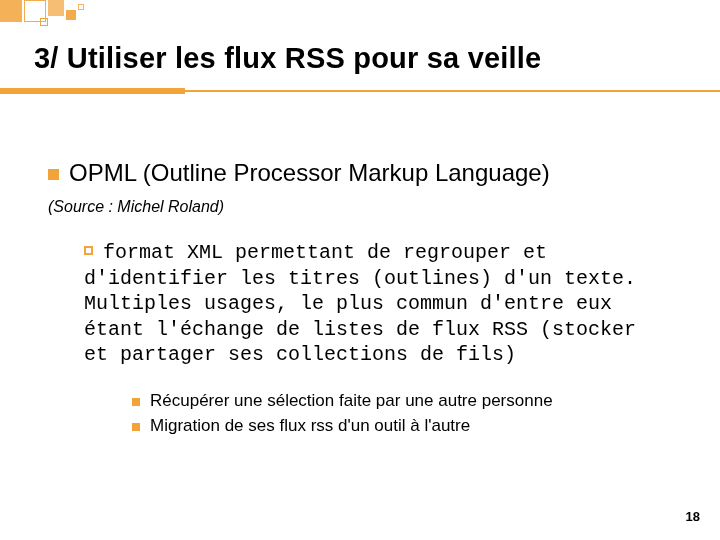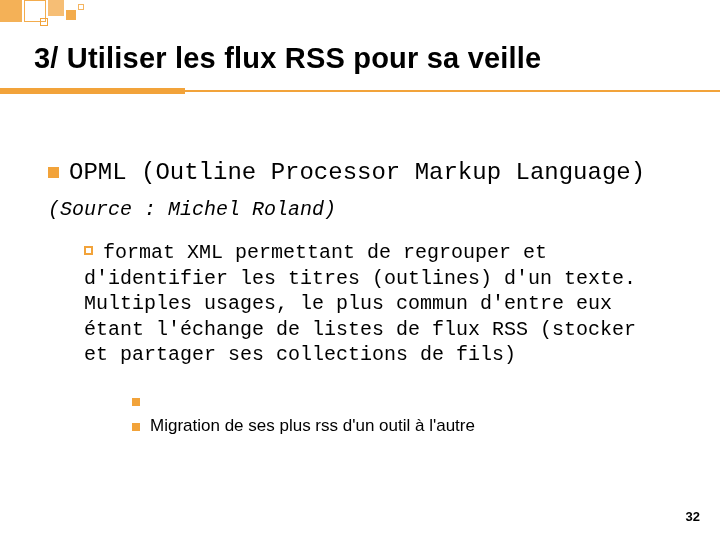--- a/index.html
+++ b/index.html
@@ -17,24 +17,24 @@
   .rule { position: absolute; left: 0; right: 0; top: 90px; height: 2px; }
   .rule .thick { position: absolute; left: 0; width: 185px; height: 6px; top: -2px; background: #f2a33a; }
   .rule .thin  { position: absolute; left: 0; right: 0; height: 1.5px; top: 0; background: #f2a33a; }
 
   .title { position: absolute; left: 34px; top: 42px; font-size: 29px; font-weight: bold; letter-spacing: 0.2px; }
 
   .bullet-sq { display: inline-block; width: 11px; height: 11px; background: #f2a33a; margin-right: 10px; vertical-align: baseline; position: relative; top: -1px; }
   .bullet-sq.small { width: 9px; height: 9px; background: transparent; border: 2px solid #f2a33a; top: 0; }
   .bullet-sq.smaller { width: 8px; height: 8px; background: #f2a33a; top: 0; }
 
-  .level1 { position: absolute; left: 48px; top: 158px; right: 40px; font-family: Liberation Mono, monospace; }
+  .level1 { position: absolute; left: 48px; top: 158px; right: 40px; }
   .level1 .heading { font-size: 24px; line-height: 1.25; }
 
-  .source { font-style: italic; font-size: 20px; margin-top: 10px; margin-left: 0; }
+  .source { font-style: italic; font-size: 16px; margin-top: 10px; margin-left: 0; }
 
   .level2 { position: absolute; left: 84px; top: 240px; right: 48px; }
   .level2 .body { font-size: 20px; line-height: 1.28; font-family: Liberation Mono, monospace; }
   .level2 .lead-bullet { float: left; margin-top: 6px; }
   .level2 .body-text { display: block; }
 
   .level3 { position: absolute; left: 132px; top: 390px; right: 48px; }
   .level3 ul { list-style: none; }
   .level3 li { font-size: 17px; line-height: 1.35; margin-bottom: 2px; }
   .level3 li .bullet-sq { margin-right: 10px; }
@@ -70,20 +70,20 @@
 
   <div class="level2">
     <div class="body">
       <span class="bullet-sq small lead-bullet"></span>
       <span class="body-text">format XML permettant de regrouper et d'identifier les titres (outlines) d'un texte. Multiples usages, le plus commun d'entre eux étant l'échange de listes de flux RSS (stocker et partager ses collections de fils)</span>
     </div>
   </div>
 
   <div class="level3">
     <ul>
-      <li><span class="bullet-sq smaller"></span></li>
-      <li><span class="bullet-sq smaller"></span><span>Migration de ses plus rss d'un outil à l'autre</span></li>
+      <li><span class="bullet-sq smaller"></span><span>Récupérer une sélection faite par une autre personne</span></li>
+      <li><span class="bullet-sq smaller"></span><span>Migration de ses flux rss d'un outil à l'autre</span></li>
     </ul>
   </div>
 
-  <div class="pagenum">32</div>
+  <div class="pagenum">18</div>
 
 </div>
 
 </body></html>

